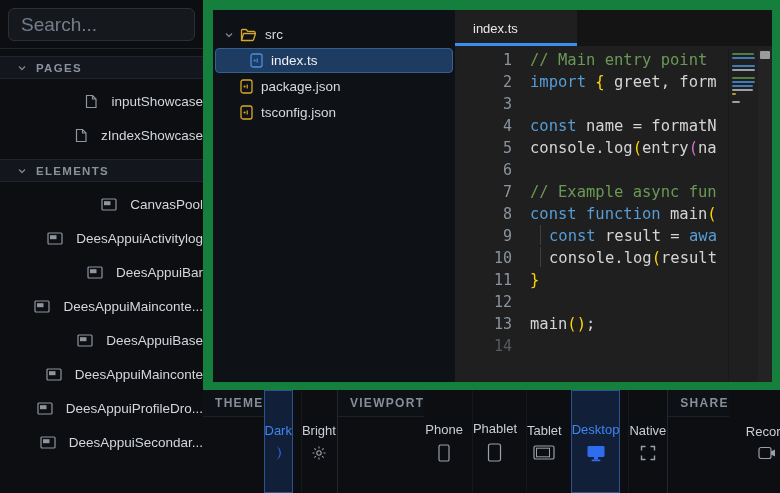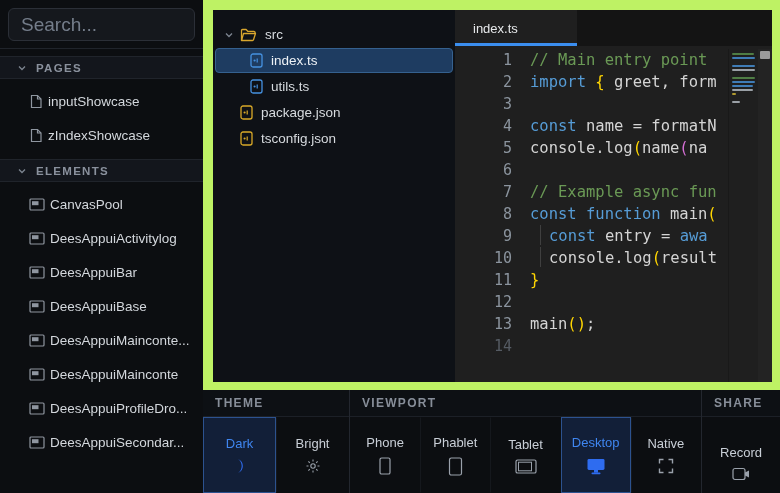--- a/index.html
+++ b/index.html
@@ -18,25 +18,25 @@
     color:#aab1bc; padding:0 12px; font-size:19px; outline:none; font-family:"Liberation Sans",sans-serif;
   }
   .search::placeholder { color:#747d8a; }
   .sidebar-divider { height:1px; background:#20242b; margin-top:7px; }
   .section-header {
     height:23px; margin-top:7px; display:flex; align-items:center; gap:9px; padding-left:17px;
     background:#13161c; border-top:1px solid #20242b; border-bottom:1px solid #20242b;
     color:#8a919d; font-size:11.5px; font-weight:bold; letter-spacing:1.3px; cursor:pointer;
   }
   .sec-items { padding-top:5px; }
-  .side-item { height:34px; display:flex; align-items:center; gap:5px; padding-left:29px; font-size:13.5px; color:#d3d7dc; cursor:pointer; white-space:nowrap; }
+  .side-item { height:34px; display:flex; align-items:center; gap:13px; padding-left:29px; font-size:13.5px; color:#d3d7dc; cursor:pointer; white-space:nowrap;justify-content:flex-end; }
   .icon { display:inline-flex; align-items:center; justify-content:center; flex:none; }
 
   
-  .preview { position:absolute; left:203px; top:0; width:577px; height:390px; background:#bef264; padding:10px 8px 8px 10px; }
+  .preview { position:absolute; left:203px; top:0; width:577px; height:390px; background:#15803d; padding:10px 8px 8px 10px; }
   .demo { display:flex; width:100%; height:100%; overflow:hidden; }
 
   .file-tree { width:242px; flex:none; background:#0e1116; padding-top:12px; overflow:hidden; }
   .tree-row { height:25px; margin:0 2px 1px 2px; display:flex; align-items:center; font-size:13.5px; color:#d6dade; border:1px solid transparent; border-radius:4px; cursor:pointer; white-space:nowrap; }
   .tree-row.selected { background:#1e3c61; border-color:#35618f; color:#eef2f6; }
   .tree-row .chev-slot { width:14px; flex:none; display:inline-flex; justify-content:center; }
   .tree-row.d0 { padding-left:10px; }
   .tree-row.d1 { padding-left:34px; }
   .tree-row .icon { margin-right:8px; }
 
@@ -59,33 +59,33 @@
   .t-guide { display:inline-block; width:9px; margin-left:10px; height:20px; border-left:1px solid #3f3f3f; vertical-align:top; }
 
   .minimap { width:30px; flex:none; padding:4px 0 0 3px; border-left:1px solid #191919; display:flex; flex-direction:column; gap:2px; cursor:pointer; }
   .mm-bar { height:2px; border-radius:1px; }
   .mm-bar.empty { background:transparent; }
   .scroll-strip { width:14px; flex:none; background:#232323; }
   .scroll-thumb { width:10px; height:8px; margin:2px auto 0 auto; background:#9b9b9b; border-radius:1px; }
 
   
   .toolbar { position:absolute; left:203px; top:390px; width:577px; height:103px; display:flex; background:#0c0e11; }
-  .tb-group { display:flex; flex-direction:column; }
+  .tb-group { display:flex; flex-direction:row; }
   .tb-group + .tb-group { border-left:1px solid #23272f; }
   .tb-header {
     height:27px; flex:none; display:flex; align-items:center; padding-left:12px;
     background:#0d1014; border-bottom:1px solid #1c2027;
     color:#878e99; font-size:12px; font-weight:bold; letter-spacing:1.3px;
   }
   .tb-buttons { flex:1; display:flex; }
   .tb-btn {
     flex:1; display:flex; flex-direction:column; align-items:center; justify-content:center; gap:7px;
     font-size:13px; color:#c9cfd7; background:#0c0e11; border:1px solid transparent; cursor:pointer;
   }
-  .tb-btn + .tb-btn { border-left:1px solid #15181d; }
+  .tb-btn + .tb-btn { border-left:1px solid #15181d;margin-left:8px; }
   .tb-btn.selected { background:#121f38; border:1px solid #2c528f; color:#3f86f0;text-align:center; }
 </style>
 </head>
 <body>
 
 <div class="sidebar">
   <div class="search-wrap">
     <input class="search" placeholder="Search..." style="">
   </div>
   <div class="sidebar-divider"></div>
@@ -154,30 +154,30 @@
           </span>
           <span class="item-label">DeesAppuiBar</span>
         </div>
         <div class="side-item">
           <span class="icon">
             <svg width="16" height="13" viewBox="0 0 16 13">
               <rect x="1" y="1" width="14" height="11" rx="1" fill="none" stroke="#8f96a0" stroke-width="1.2"></rect>
               <rect x="3" y="3.2" width="6.5" height="4" fill="#8f96a0"></rect>
             </svg>
           </span>
+          <span class="item-label">DeesAppuiMainconte...</span>
+        </div>
+        <div class="side-item">
+          <span class="icon">
+            <svg width="16" height="13" viewBox="0 0 16 13">
+              <rect x="1" y="1" width="14" height="11" rx="1" fill="none" stroke="#8f96a0" stroke-width="1.2"></rect>
+              <rect x="3" y="3.2" width="6.5" height="4" fill="#8f96a0"></rect>
+            </svg>
+          </span>
           <span class="item-label">DeesAppuiBase</span>
-        </div>
-        <div class="side-item">
-          <span class="icon">
-            <svg width="16" height="13" viewBox="0 0 16 13">
-              <rect x="1" y="1" width="14" height="11" rx="1" fill="none" stroke="#8f96a0" stroke-width="1.2"></rect>
-              <rect x="3" y="3.2" width="6.5" height="4" fill="#8f96a0"></rect>
-            </svg>
-          </span>
-          <span class="item-label">DeesAppuiMainconte...</span>
         </div>
         <div class="side-item">
           <span class="icon">
             <svg width="16" height="13" viewBox="0 0 16 13">
               <rect x="1" y="1" width="14" height="11" rx="1" fill="none" stroke="#8f96a0" stroke-width="1.2"></rect>
               <rect x="3" y="3.2" width="6.5" height="4" fill="#8f96a0"></rect>
             </svg>
           </span>
           <span class="item-label">DeesAppuiMainconte</span>
         </div>
@@ -225,30 +225,20 @@
         <div class="tree-row d1 selected">
           <span class="icon">
             <svg width="13" height="15" viewBox="0 0 13 15">
               <rect x="1" y="1" width="11" height="13" rx="2" fill="none" stroke="#4591e0" stroke-width="1.3"></rect>
               <circle cx="4.6" cy="7.5" r="1.1" fill="#4591e0"></circle>
               <path d="M7.2 5.5v4" stroke="#4591e0" stroke-width="1.2"></path>
             </svg>
           </span>
           <span class="tree-label">index.ts</span>
         </div>
-        <div class="tree-row d1">
-          <span class="icon">
-            <svg width="13" height="15" viewBox="0 0 13 15">
-              <rect x="1" y="1" width="11" height="13" rx="2" fill="none" stroke="#4591e0" stroke-width="1.3"></rect>
-              <circle cx="4.6" cy="7.5" r="1.1" fill="#4591e0"></circle>
-              <path d="M7.2 5.5v4" stroke="#4591e0" stroke-width="1.2"></path>
-            </svg>
-          </span>
-          <span class="tree-label">utils.ts</span>
-        </div>
         <div class="tree-row d0">
           <span class="chev-slot"></span>
           <span class="icon">
             <svg width="13" height="15" viewBox="0 0 13 15">
               <rect x="1" y="1" width="11" height="13" rx="2" fill="none" stroke="#d9a928" stroke-width="1.3"></rect>
               <circle cx="4.6" cy="7.5" r="1.1" fill="#d9a928"></circle>
               <path d="M7.2 5.5v4" stroke="#d9a928" stroke-width="1.2"></path>
             </svg>
           </span>
           <span class="tree-label">package.json</span>
@@ -270,25 +260,25 @@
           <div class="tab active">
             <span class="tab-label">index.ts</span>
           </div>
         </div>
       <div class="editor-body">
         <div class="code-col" id="code-col">
             <div class="code-line"><span class="ln">1</span><span class="code-text"><span class="c-comment">// Main entry point</span></span></div>
             <div class="code-line"><span class="ln">2</span><span class="code-text"><span class="c-kw">import</span><span class="c-plain"> </span><span class="c-b1">{</span><span class="c-plain"> greet, form</span></span></div>
             <div class="code-line"><span class="ln">3</span><span class="code-text"></span></div>
             <div class="code-line"><span class="ln">4</span><span class="code-text"><span class="c-kw">const</span><span class="c-plain"> name = formatN</span></span></div>
-            <div class="code-line"><span class="ln">5</span><span class="code-text"><span class="c-plain">console.log</span><span class="c-b1">(</span><span class="c-plain">name</span><span class="c-b2">(</span><span class="c-plain">na</span></span></div>
+            <div class="code-line"><span class="ln">5</span><span class="code-text"><span class="c-plain">console.log</span><span class="c-b1">(</span><span class="c-plain">entry</span><span class="c-b2">(</span><span class="c-plain">na</span></span></div>
             <div class="code-line"><span class="ln">6</span><span class="code-text"></span></div>
             <div class="code-line"><span class="ln">7</span><span class="code-text"><span class="c-comment">// Example async fun</span></span></div>
             <div class="code-line"><span class="ln">8</span><span class="code-text"><span class="c-kw">const</span><span class="c-plain"> </span><span class="c-kw">function</span><span class="c-plain"> main</span><span class="c-b1">(</span></span></div>
-            <div class="code-line"><span class="ln">9</span><span class="code-text"><span class="t-guide"></span><span class="c-kw">const</span><span class="c-plain"> entry = </span><span class="c-kw">awa</span></span></div>
+            <div class="code-line"><span class="ln">9</span><span class="code-text"><span class="t-guide"></span><span class="c-kw">const</span><span class="c-plain"> result = </span><span class="c-kw">awa</span></span></div>
             <div class="code-line"><span class="ln">10</span><span class="code-text"><span class="t-guide"></span><span class="c-plain">console.log</span><span class="c-b1">(</span><span class="c-plain">result</span></span></div>
             <div class="code-line"><span class="ln">11</span><span class="code-text"><span class="c-b1">}</span></span></div>
             <div class="code-line"><span class="ln">12</span><span class="code-text"></span></div>
             <div class="code-line"><span class="ln">13</span><span class="code-text"><span class="c-plain">main</span><span class="c-b1">(</span><span class="c-b1">)</span><span class="c-plain">;</span></span></div>
             <div class="code-line"><span class="ln dim">14</span><span class="code-text"></span></div>
           </div>
         <div class="minimap" id="minimap">
             <div class="mm-bar" style="width: 22px; background: rgb(79, 125, 69);"></div>
             <div class="mm-bar" style="width: 23px; background: rgb(63, 124, 182);"></div>
             <div class="mm-bar empty"></div>

